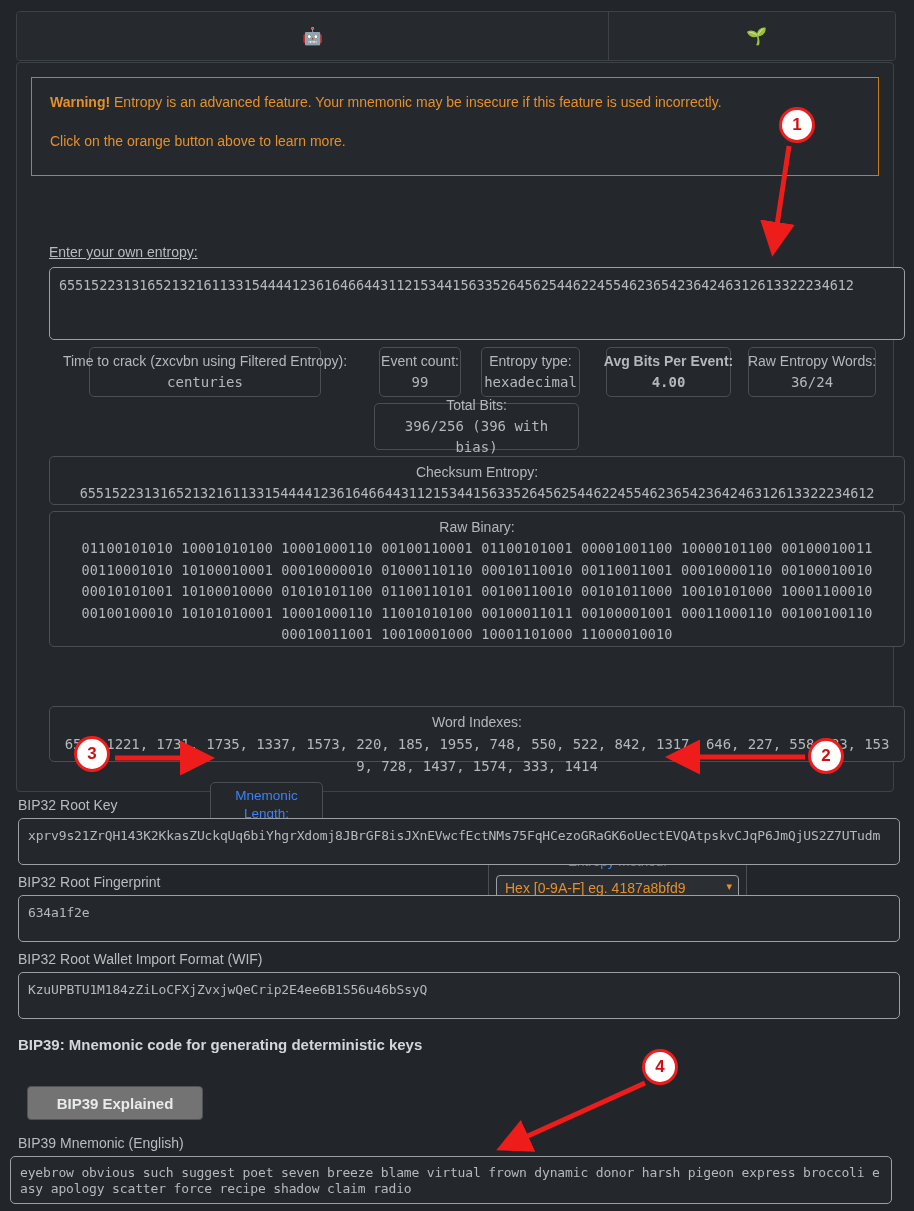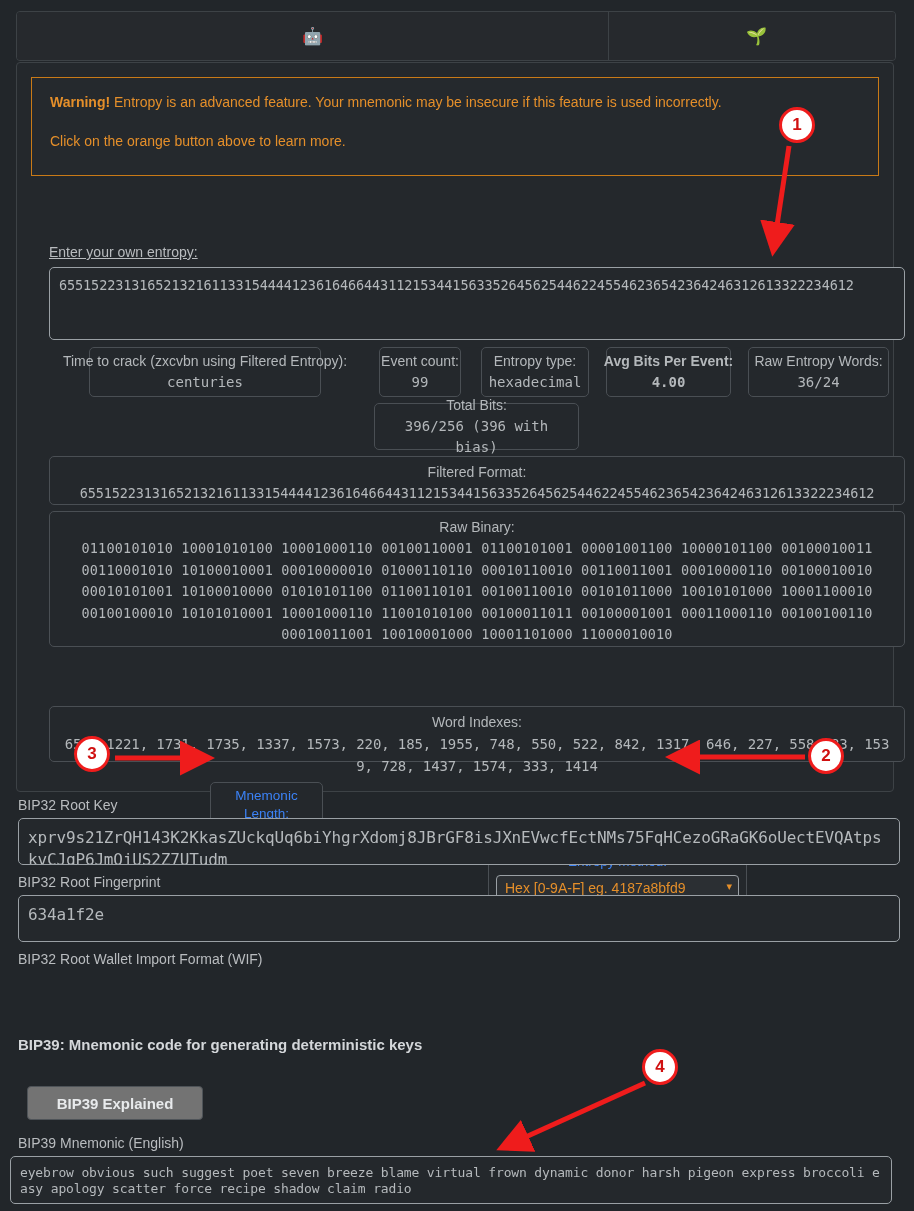--- a/index.html
+++ b/index.html
@@ -61,23 +61,23 @@
     position:absolute;border:1px solid #4a4f54;border-radius:5px;
     background:#24282c;box-sizing:border-box;
     display:flex;flex-direction:column;align-items:center;justify-content:center;
     text-align:center;padding:4px 8px;
   }
   .cell .k{font-size:14px;color:#b4b8bb;line-height:1.45;white-space:nowrap;}
   .cell .v{font-family:"DejaVu Sans Mono",monospace;font-size:14px;color:#b4b8bb;line-height:1.5;}
 
   .c-crack{left:52px;top:284px;width:232px;height:50px;margin-left:20px;}
   .c-event{left:362px;top:284px;width:82px;height:50px;}
-  .c-type {left:464px;top:284px;width:108px;height:50px;}
+  .c-type {left:464px;top:284px;width:99px;height:50px;}
   .c-bits {left:589px;top:284px;width:125px;height:50px;font-weight:bold;}
-  .c-words{left:731px;top:284px;width:141px;height:50px;justify-content:center;}
+  .c-words{left:731px;top:284px;width:128px;height:50px;justify-content:center;}
   .c-total{left:357px;top:340px;width:205px;height:47px;}
 
   .block{
     position:absolute;border:1px solid #4a4f54;border-radius:5px;
     background:#24282c;box-sizing:border-box;text-align:center;
     padding:5px 10px;
   }
   .block .k{font-size:14px;color:#b4b8bb;line-height:1.5;}
   .block .v{
     font-family:"DejaVu Sans Mono",monospace;font-size:13.5px;color:#b4b8bb;
@@ -113,21 +113,21 @@
     pointer-events:none;color:#e58f2a;font-size:11px;
   }
   .fs-mnem select{width:97px;}
   .fs-meth select{width:243px;}
 
   
   .out-label{position:absolute;color:#b9bcbf;font-size:14px;}
   .out-box{
     position:absolute;background:#24282c;border:1px solid #9aa0a5;border-radius:5px;
     box-sizing:border-box;padding:8px 9px;
-    font-family:"DejaVu Sans Mono",monospace;font-size:16px;color:#b5b9bc;
+    font-family:"DejaVu Sans Mono",monospace;font-size:13px;color:#b5b9bc;
     word-break:break-all;line-height:1.4;overflow:hidden;letter-spacing:-.15px;
   }
   .lb-rk{left:18px;top:797px;}  .ob-rk{left:18px;top:818px;width:882px;height:47px;}
   .lb-fp{left:18px;top:874px;}  .ob-fp{left:18px;top:895px;width:882px;height:47px;}
   .lb-wf{left:18px;top:951px;}  .ob-wf{left:18px;top:972px;width:882px;height:47px;}
 
   .heading{
     position:absolute;left:18px;top:1036px;font-size:15px;font-weight:bold;color:#d4d7da;
   }
   .btn-explained{
@@ -190,21 +190,21 @@
     <div class="cell c-words">
       <div class="k">Raw Entropy Words:</div>
       <div class="v">36/24</div>
     </div>
     <div class="cell c-total">
       <div class="k">Total Bits:</div>
       <div class="v">396/256 (396 with bias)</div>
     </div>
 
     <div class="block b-filtered">
-      <div class="k">Filtered Format:</div>
+      <div class="k">Checksum Entropy:</div>
       <div class="v">655152231316521321611331544441236164664431121534415633526456254462245546236542364246312613322234612</div>
     </div>
 
     <div class="block b-binary">
       <div class="k">Raw Binary:</div>
       <div class="v">01100101010 10001010100 10001000110 00100110001 01100101001 00001001100 10000101100 00100010011 00110001010 10100010001 00010000010 01000110110 00010110010 00110011001 00010000110 00100010010 00010101001 10100010000 01010101100 01100110101 00100110010 00101011000 10010101000 10001100010 00100100010 10101010001 10001000110 11001010100 00100011011 00100001001 00011000110 00100100110 00010011001 10010001000 10001101000 11000010010</div>
     </div>
 
 
     <div class="block b-words">
@@ -233,20 +233,21 @@
     </div>
   </div>
 
   <div class="out-label lb-rk">BIP32 Root Key</div>
   <div class="out-box ob-rk">xprv9s21ZrQH143K2KkasZUckqUq6biYhgrXdomj8JBrGF8isJXnEVwcfEctNMs75FqHCezoGRaGK6oUectEVQAtpskvCJqP6JmQjUS2Z7UTudm</div>
 
   <div class="out-label lb-fp">BIP32 Root Fingerprint</div>
   <div class="out-box ob-fp">634a1f2e</div>
 
   <div class="out-label lb-wf">BIP32 Root Wallet Import Format (WIF)</div>
+  <div class="out-box ob-wf">KzuUPBTU1M184zZiLoCFXjZvxjwQeCrip2E4ee6B1S56u46bSsyQ</div>
 
   <div class="heading">BIP39: Mnemonic code for generating deterministic keys</div>
   <div class="btn-explained">BIP39 Explained</div>
 
   <div class="out-label lb-mn">BIP39 Mnemonic (English)</div>
   <div class="out-box ob-mn">eyebrow obvious such suggest poet seven breeze blame virtual frown dynamic donor harsh pigeon express broccoli easy apology scatter force recipe shadow claim radio</div>
 
   <svg class="arrowsvg" style="left:0;top:0;width:914px;height:1211px;">
     <defs>
       <marker id="ah" markerWidth="7" markerHeight="7" refX="2" refY="3.5" orient="auto">

